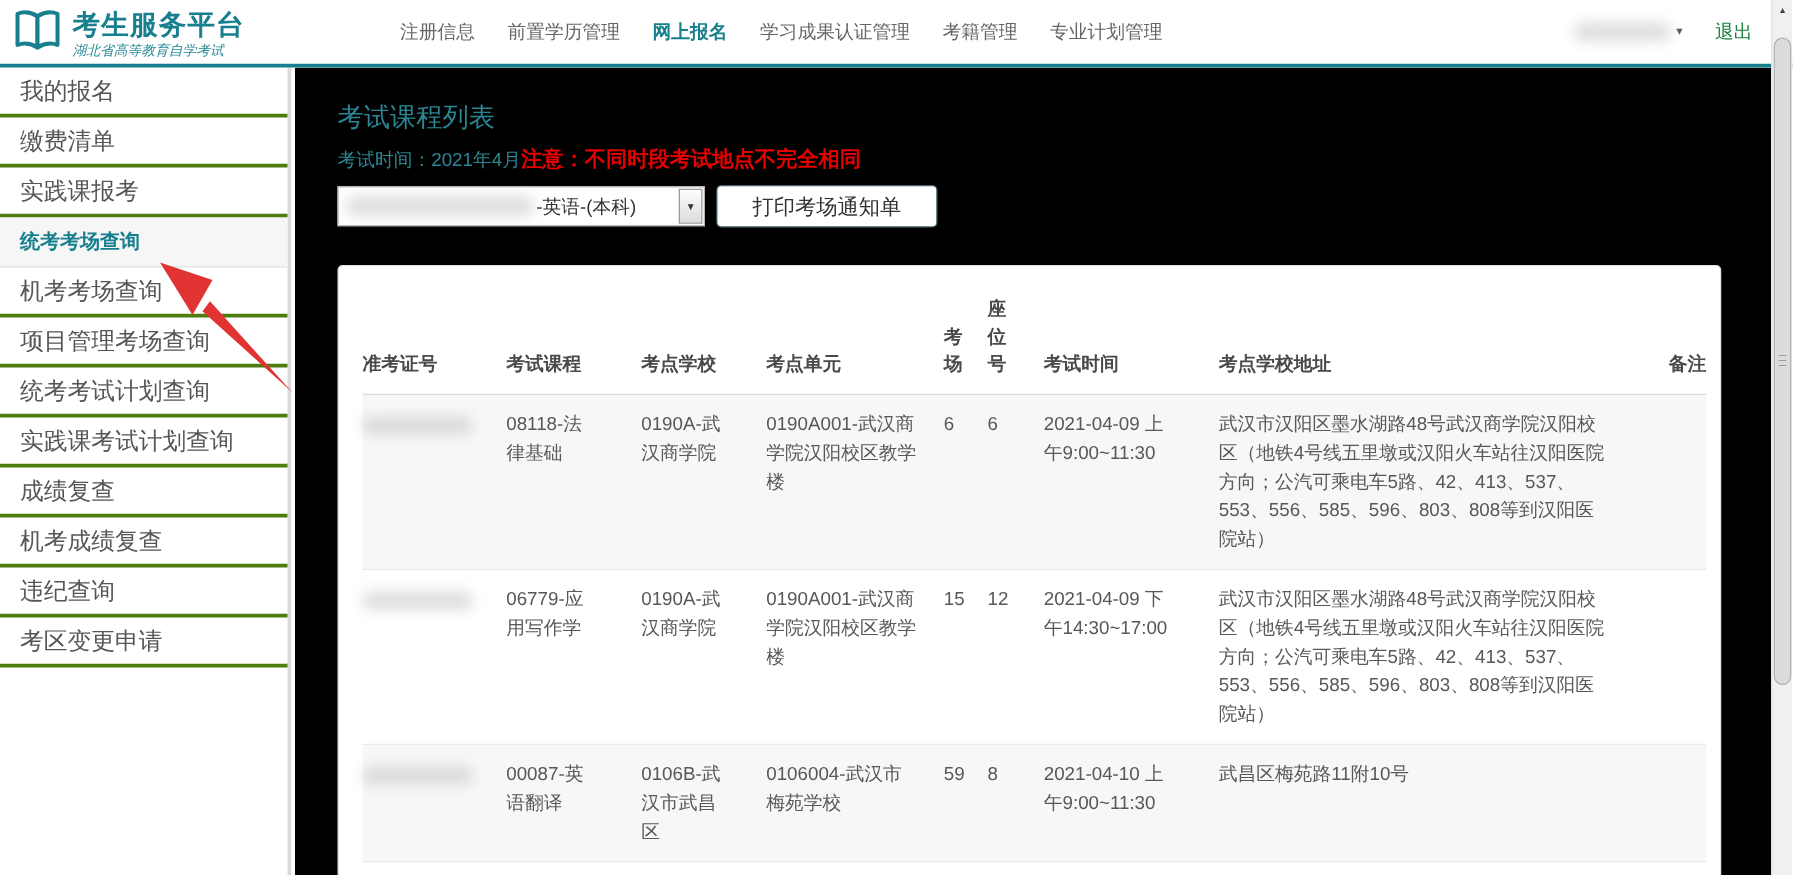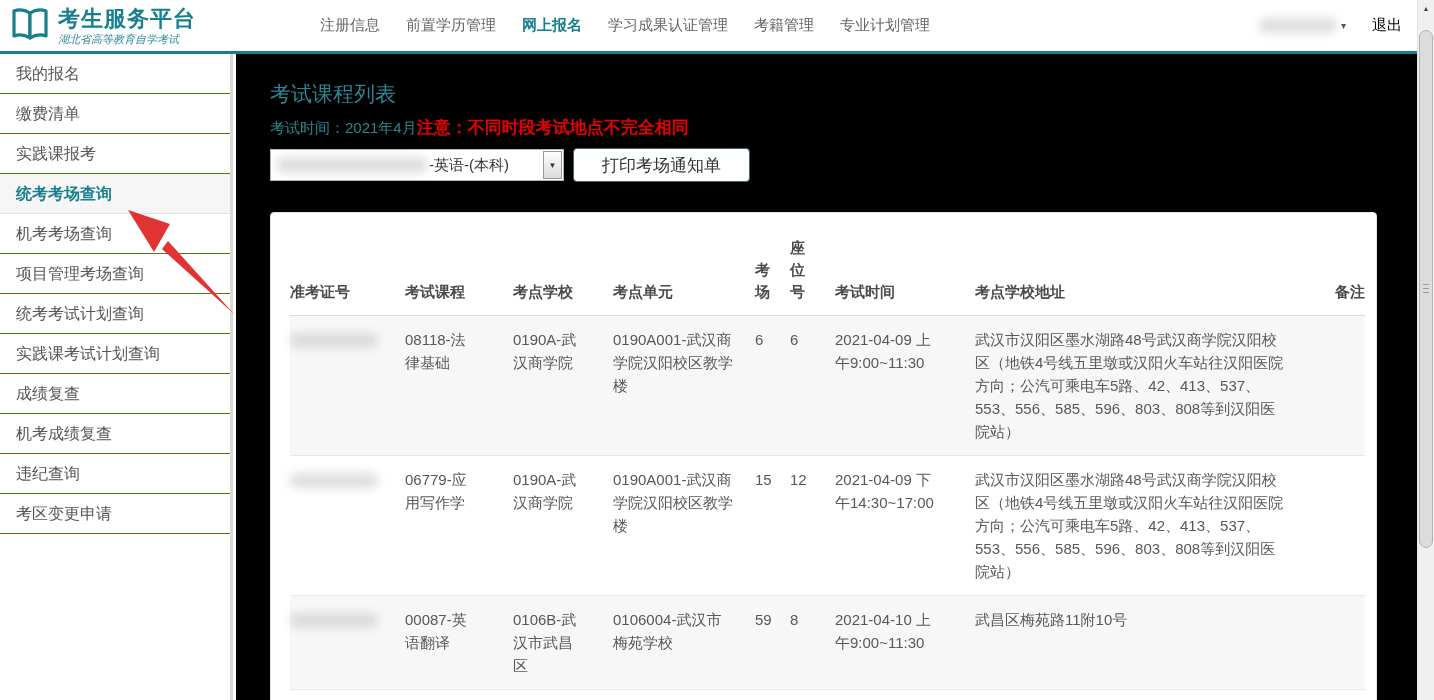--- a/index.html
+++ b/index.html
@@ -18,36 +18,36 @@
   }
   .brand { position: absolute; left: 10px; top: 7px; display: flex; align-items: center; }
   .brand-text { margin-left: 8px; }
   .brand-title { font-size: 22px; font-weight: bold; color: #177f8d; letter-spacing: 1px; line-height: 24px; }
   .brand-subtitle { font-size: 11px; font-style: italic; color: #2b8a99; margin-top: 1px; }
   .nav { position: absolute; left: 320px; top: 0; height: 51px; display: flex; align-items: center; gap: 26px; }
   .nav-item { font-size: 15px; color: #666; white-space: nowrap; cursor: pointer; }
   .nav-item.active { color: #177f8d; font-weight: bold; }
   .user-area { position: absolute; right: 32px; top: 0; height: 51px; display: flex; align-items: center; }
   .caret { font-size: 10px; color: #555; margin-left: 4px; }
-  .logout { font-size: 15px; color: #000000; margin-left: 26px; cursor: pointer; }
+  .logout { font-size: 15px; color: #15803d; margin-left: 26px; cursor: pointer; }
 
   
   .blur { background: #c4c4c4; border-radius: 6px; filter: blur(5px); opacity: .55; }
   .blur-user { width: 78px; height: 15px; }
   .blur-select { width: 150px; height: 16px; margin: 0 2px 0 6px; flex: none; }
   .blur-cell { width: 88px; height: 15px; margin-top: 5px; }
 
   
   .sidebar {
     position: absolute; left: 0; top: 54px; bottom: 0; width: 233px;
     background: #fff; border-right: 3px solid #d9d9d9; z-index: 2;
   }
   .side-item {
     height: 40px; line-height: 40px; padding-left: 16px;
-    font-size: 16px; color: #555; border-bottom: 1px solid #4d7c0f; cursor: pointer;
+    font-size: 19px; color: #555; border-bottom: 3px solid #4d7c0f; cursor: pointer;
     white-space: nowrap;
   }
   .side-item.active {
     background: #f6f6f6; color: #187f8e; font-weight: bold; font-size: 16px;
     border-bottom: 1px solid #e2e2e2;
   }
 
   
   .anno-arrow { position: absolute; left: 100px; top: 190px; z-index: 10; pointer-events: none; }
 

